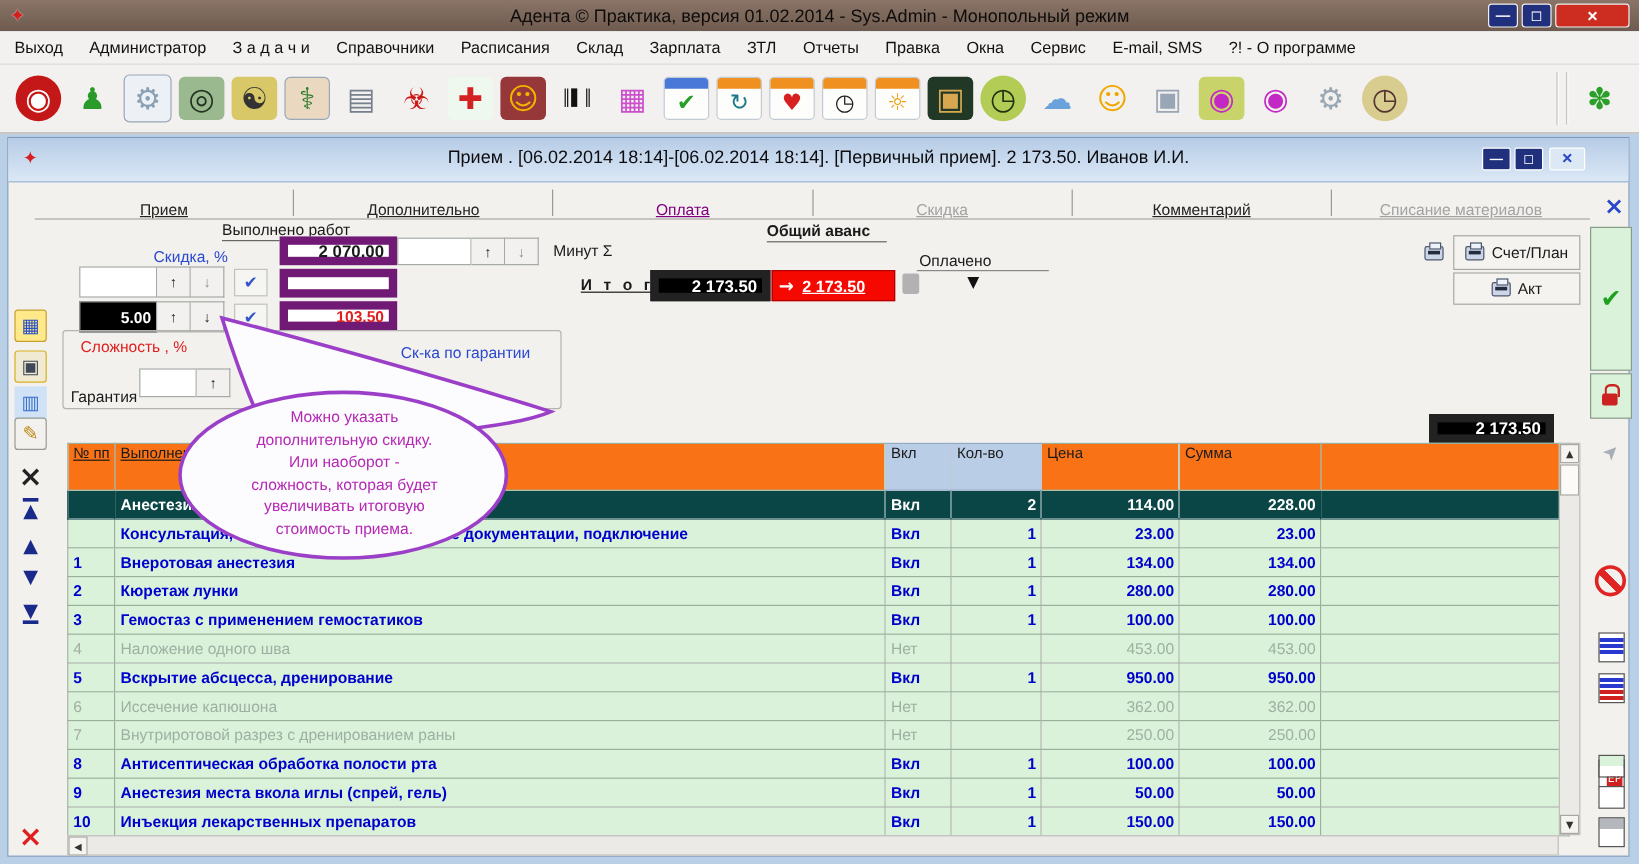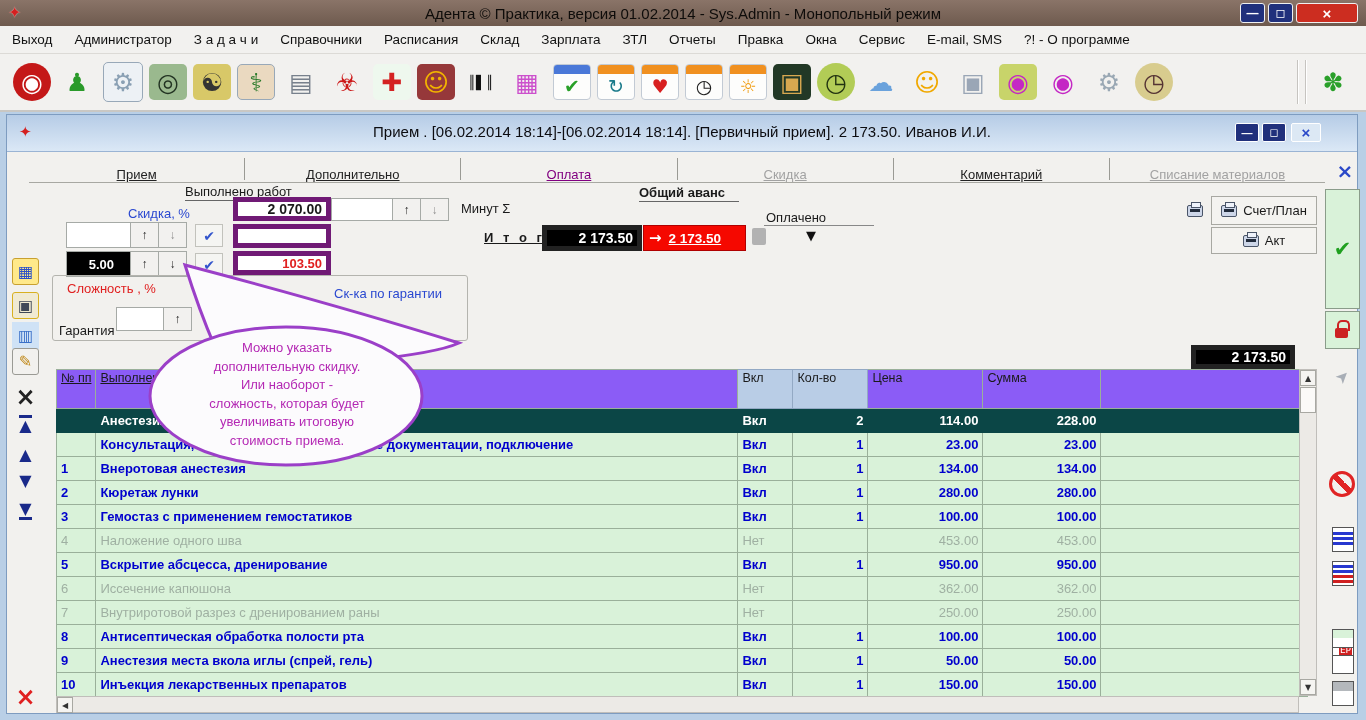--- a/index.html
+++ b/index.html
@@ -106,26 +106,26 @@
     background:#d02020; padding:0 1px; }
   .box-green { height:19px; background:linear-gradient(#d9f2d9 0 8px,#fff 8px); }
   .box-white { height:19px; background:#fff; }
   .doc-gray { background:linear-gradient(#b4b8bc 0 9px,#fff 9px); }
 
   
   .lbl { position:absolute; font-size:13px; white-space:nowrap; }
   .lbl.blue { color:#2a48d0; }
   .lbl.red { color:#e02020; }
   .lbl.u { border-bottom:1px solid #666; padding-bottom:1px; }
-  .fld { position:absolute; background:#fff; border:5px solid #701a75; display:flex; align-items:center; font-size:13px;padding-left:21px; }
+  .fld { position:absolute; background:#fff; border:7px solid #701a75; display:flex; align-items:center; font-size:13px;padding-left:21px; }
   .fld.numr { justify-content:flex-end; padding-right:4px; font-weight:bold; }
   .fld.black { background:#000; color:#fff; border-color:#222; }
   .spin { position:absolute; display:flex; }
   .spin .sfld { background:#fff; border:1px solid #a6aaa6; height:100%; display:flex; align-items:center;
-    justify-content:flex-end; padding-right:16px; font-weight:bold; }
+    justify-content:flex-end; padding-right:4px; font-weight:bold; }
   .spin .sfld.black { background:#000; color:#fff; }
   .sb { width:28px; border:1px solid #a6aaa6; border-left:none; background:#f2f1ef; display:flex;
     align-items:center; justify-content:center; font-size:12px; }
   .sb.up { color:#222; } .sb.dn { color:#909090; }
   .chk { position:absolute; width:28px; height:23px; background:#f5f5f2; border:1px solid #c2c2bc;
     color:#3355cc; font-size:14px; font-weight:bold; display:flex; align-items:center; justify-content:center;
     font-family:"DejaVu Sans",sans-serif; }
   #slozhnost-box { position:absolute; left:45px; top:160px; width:416px; height:66px;
     border:1px solid #b4b4ae; border-radius:3px; }
   #lbl-slozhnost { left:56px; top:166px; background:#f2f1ee; padding:0 4px; }
@@ -146,21 +146,21 @@
     display:flex; align-items:center; justify-content:center; gap:6px; font-size:13px; }
   #btn-invoice { top:81px; height:29px; }
   #btn-act { top:112px; height:27px; }
 
   
   #fld-total-black { left:535px; top:110px; width:100px; height:26px; font-size:14px; }
   #fld-grid-total { left:1184px; top:230px; width:104px; height:24px; font-size:14px; }
 
   
   #grid { position:absolute; left:49px; top:254px; border-collapse:collapse; table-layout:fixed; background:#fff; }
-  #grid th { border:1px solid #9ab09a; background:#8b5cf6; font-weight:normal; font-size:12.5px;
+  #grid th { border:1px solid #9ab09a; background:#f97316; font-weight:normal; font-size:12.5px;
     text-align:left; vertical-align:top; padding:1px 4px; height:39px; white-space:nowrap; overflow:hidden; }
   #grid th.hblue { background:#b9cde6; border-color:#93a9c4; }
   #grid th.hu { text-decoration:underline; }
   #grid td { border:1px solid #9ab09a; height:24px; padding:0 4px; font-size:13px; white-space:nowrap; overflow:hidden; }
   #grid tr.on td { background:#d9f2d9; color:#0000cd; font-weight:bold; }
   #grid tr.off td { background:#d9f2d9; color:#9fb0a2; font-weight:normal; }
   #grid tr.selected td { background:#0b4646; color:#ffffff; font-weight:bold; border-color:#0b4646; }
   #grid td.qty, #grid td.price, #grid td.sum { text-align:right; }
 
   

